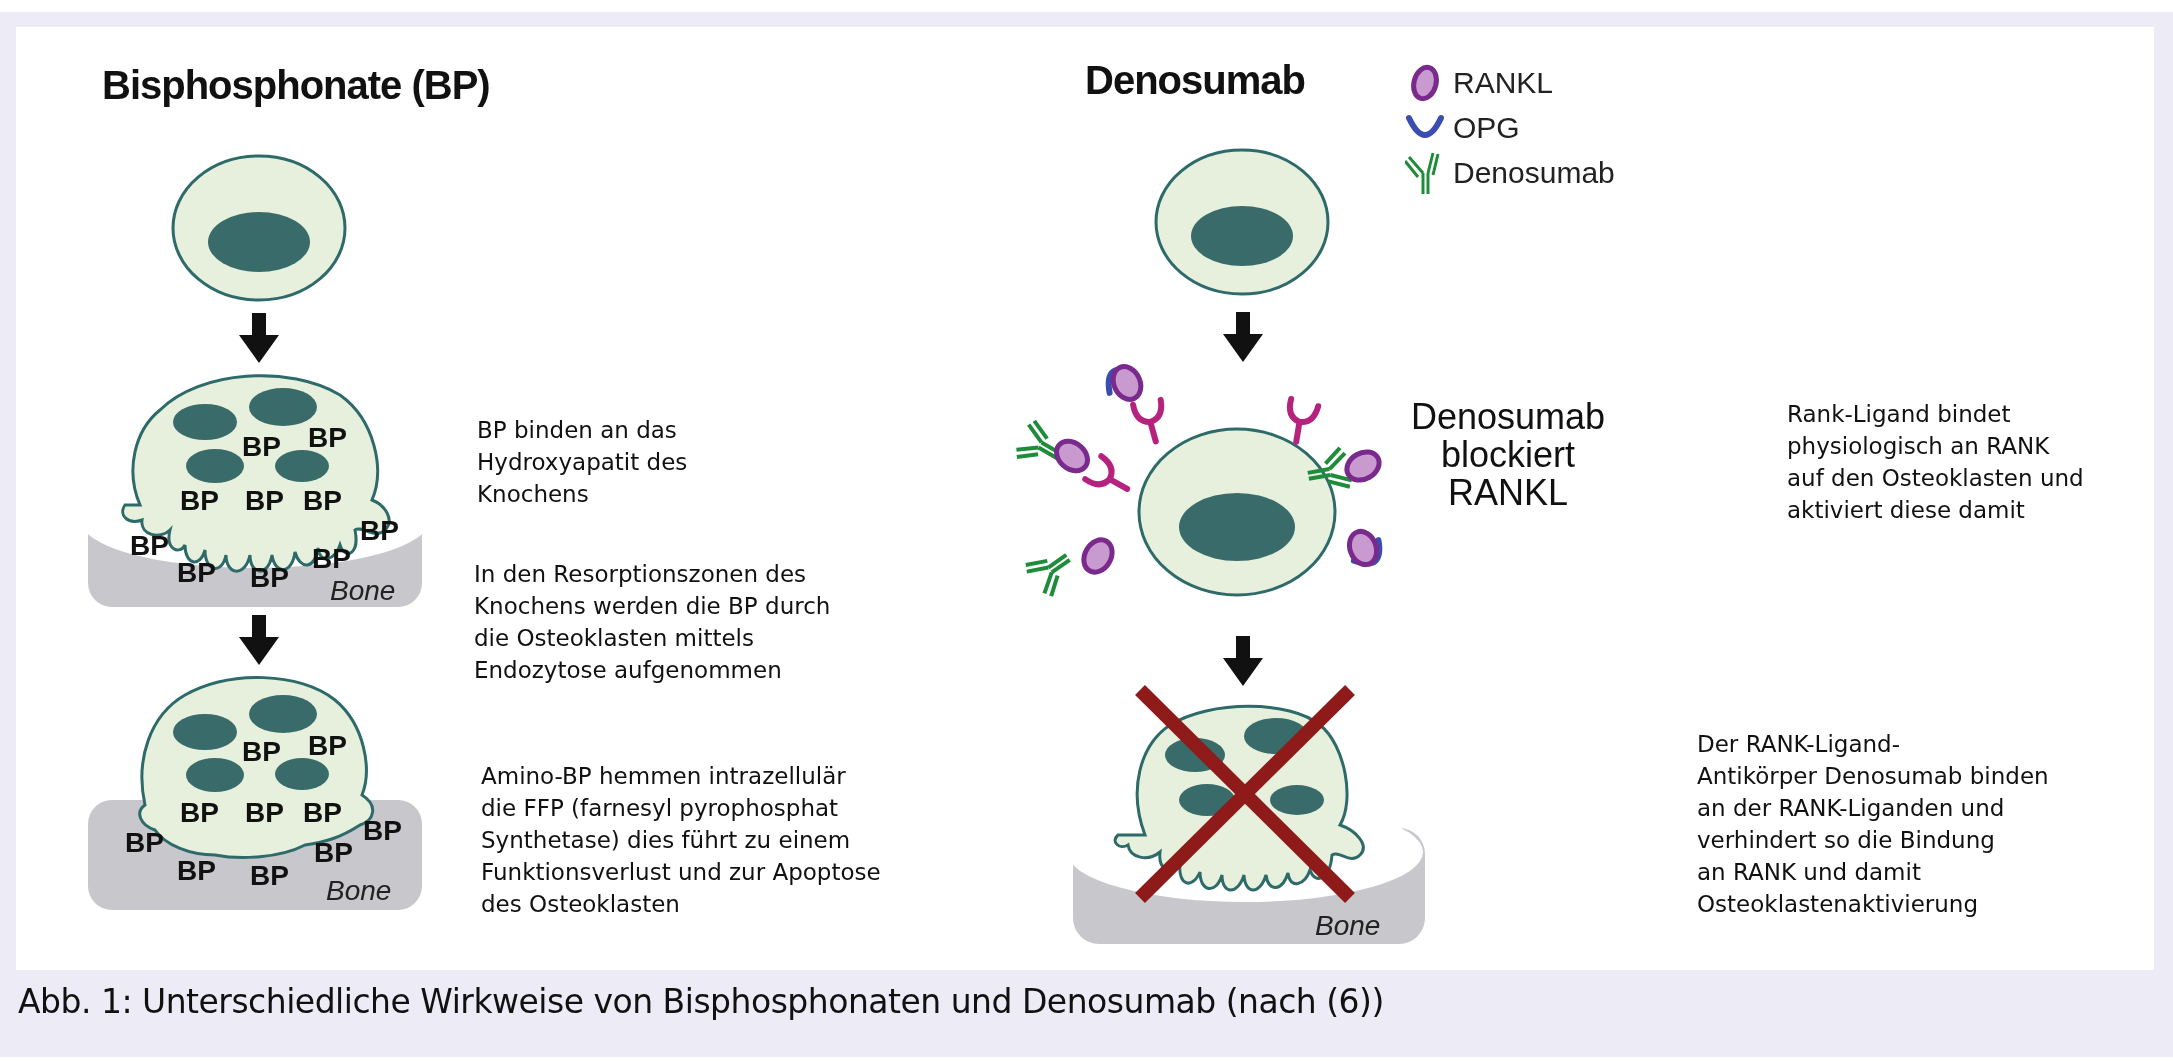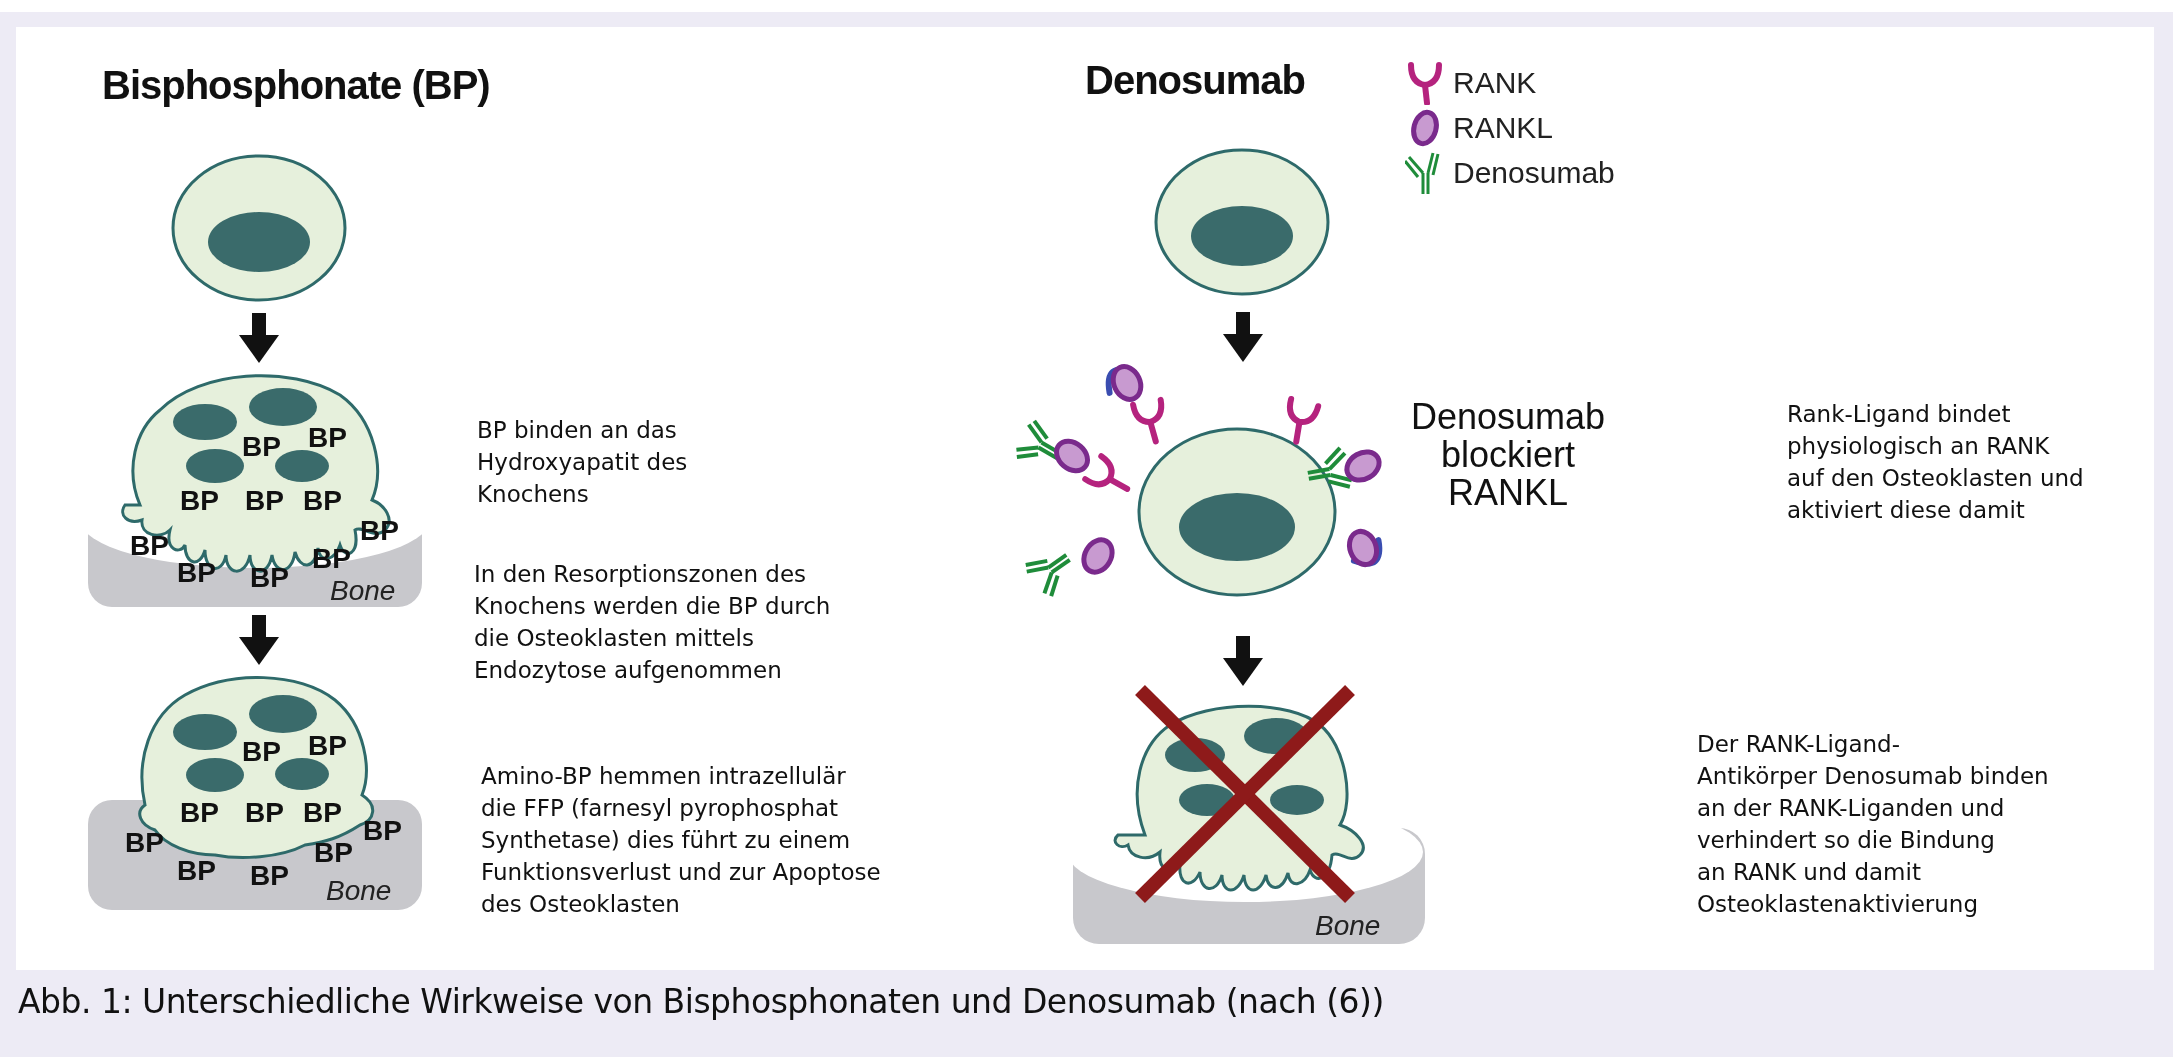--- a/index.html
+++ b/index.html
@@ -213,30 +213,29 @@
     </g>
   </g>
 </svg>
 
 <div class="title title-bp">Bisphosphonate (BP)</div>
 <div class="title title-deno">Denosumab</div>
 
 <div class="legend">
   <div class="legend-row">
     <svg viewBox="-20 -22 40 44">
-      <path d="M-14,-18 Q-14,0 0,2 Q14,0 14,-18" fill="none" stroke="#b5237e" stroke-width="6" stroke-linecap="round"></path>
-      <line x1="0" y1="2" x2="2" y2="20" stroke="#b5237e" stroke-width="6" stroke-linecap="round"></line>
+      <ellipse cx="0" cy="0" rx="11" ry="16" fill="#c89ad0" stroke="#7a2a8c" stroke-width="5" transform="rotate(15)"></ellipse>
     </svg>
-    <span class="legend-label">RANK</span>
+    <span class="legend-label">RANKL</span>
   </div>
   <div class="legend-row">
     <svg viewBox="-20 -22 40 44">
-      <ellipse cx="0" cy="0" rx="11" ry="16" fill="#c89ad0" stroke="#7a2a8c" stroke-width="5" transform="rotate(15)"></ellipse>
+      <path d="M-16,-10 Q0,24 16,-10" fill="none" stroke="#3a4db0" stroke-width="6" stroke-linecap="round"></path>
     </svg>
-    <span class="legend-label">RANKL</span>
+    <span class="legend-label">OPG</span>
   </div>
   <div class="legend-row">
     <svg viewBox="-20 -22 40 44">
       <line x1="-2" y1="0" x2="-2" y2="21" stroke="#1f8c3a" stroke-width="3"></line>
       <line x1="3" y1="0" x2="3" y2="21" stroke="#1f8c3a" stroke-width="3"></line>
       <line x1="-2" y1="0" x2="-16" y2="-16" stroke="#1f8c3a" stroke-width="3"></line>
       <line x1="-7" y1="4" x2="-20" y2="-12" stroke="#1f8c3a" stroke-width="3"></line>
       <line x1="3" y1="0" x2="8" y2="-20" stroke="#1f8c3a" stroke-width="3"></line>
       <line x1="8" y1="2" x2="13" y2="-19" stroke="#1f8c3a" stroke-width="3"></line>
     </svg>

